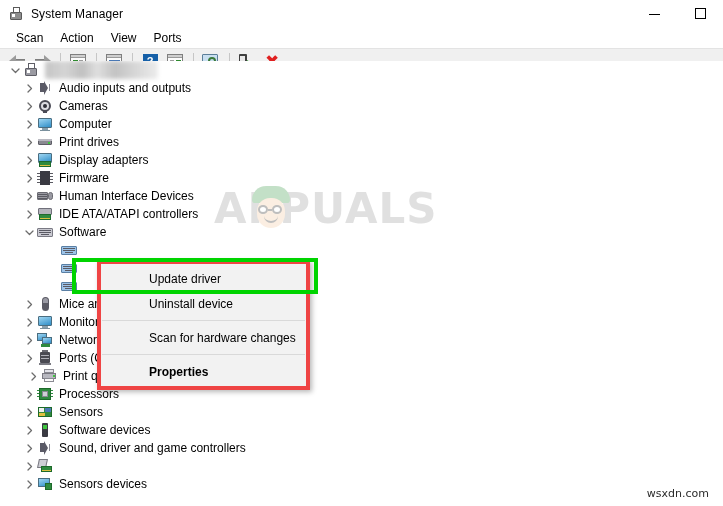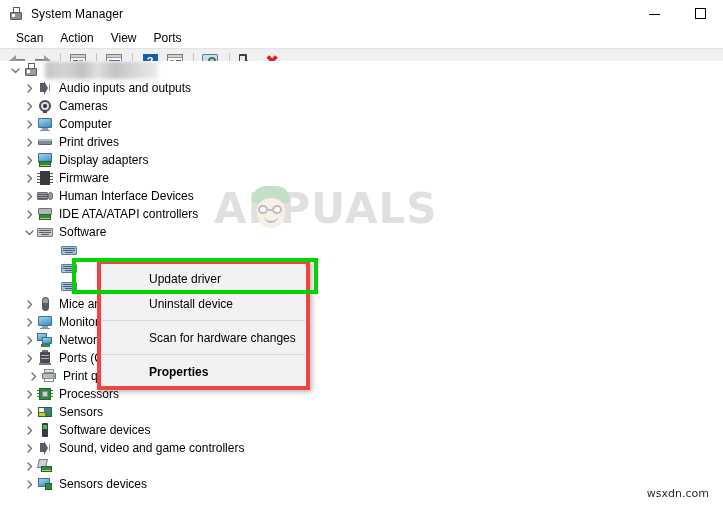--- a/index.html
+++ b/index.html
@@ -859,21 +859,21 @@
         <span class="chev">
           <svg width="9" height="9" viewBox="0 0 9 9">
             <path d="M3 1 L6.5 4.5 L3 8" fill="none" stroke="#6d6d6d" stroke-width="1.3" stroke-linecap="round" stroke-linejoin="round"></path>
           </svg>
         </span>
         <span class="node-icon ic-speaker">
           <span class="ic body"></span>
           <span class="ic cone"></span>
           <span class="ic w1"></span>
         </span>
-        <span class="node-label">Sound, video and game controllers</span>
+        <span class="node-label">Sound, driver and game controllers</span>
       </div>
       <div class="tree-row" style="padding-left: 22px;">
         <span class="chev">
           <svg width="9" height="9" viewBox="0 0 9 9">
             <path d="M3 1 L6.5 4.5 L3 8" fill="none" stroke="#6d6d6d" stroke-width="1.3" stroke-linecap="round" stroke-linejoin="round"></path>
           </svg>
         </span>
         <span class="node-icon ic-store">
           <span class="ic s"></span>
           <span class="ic card"></span>

